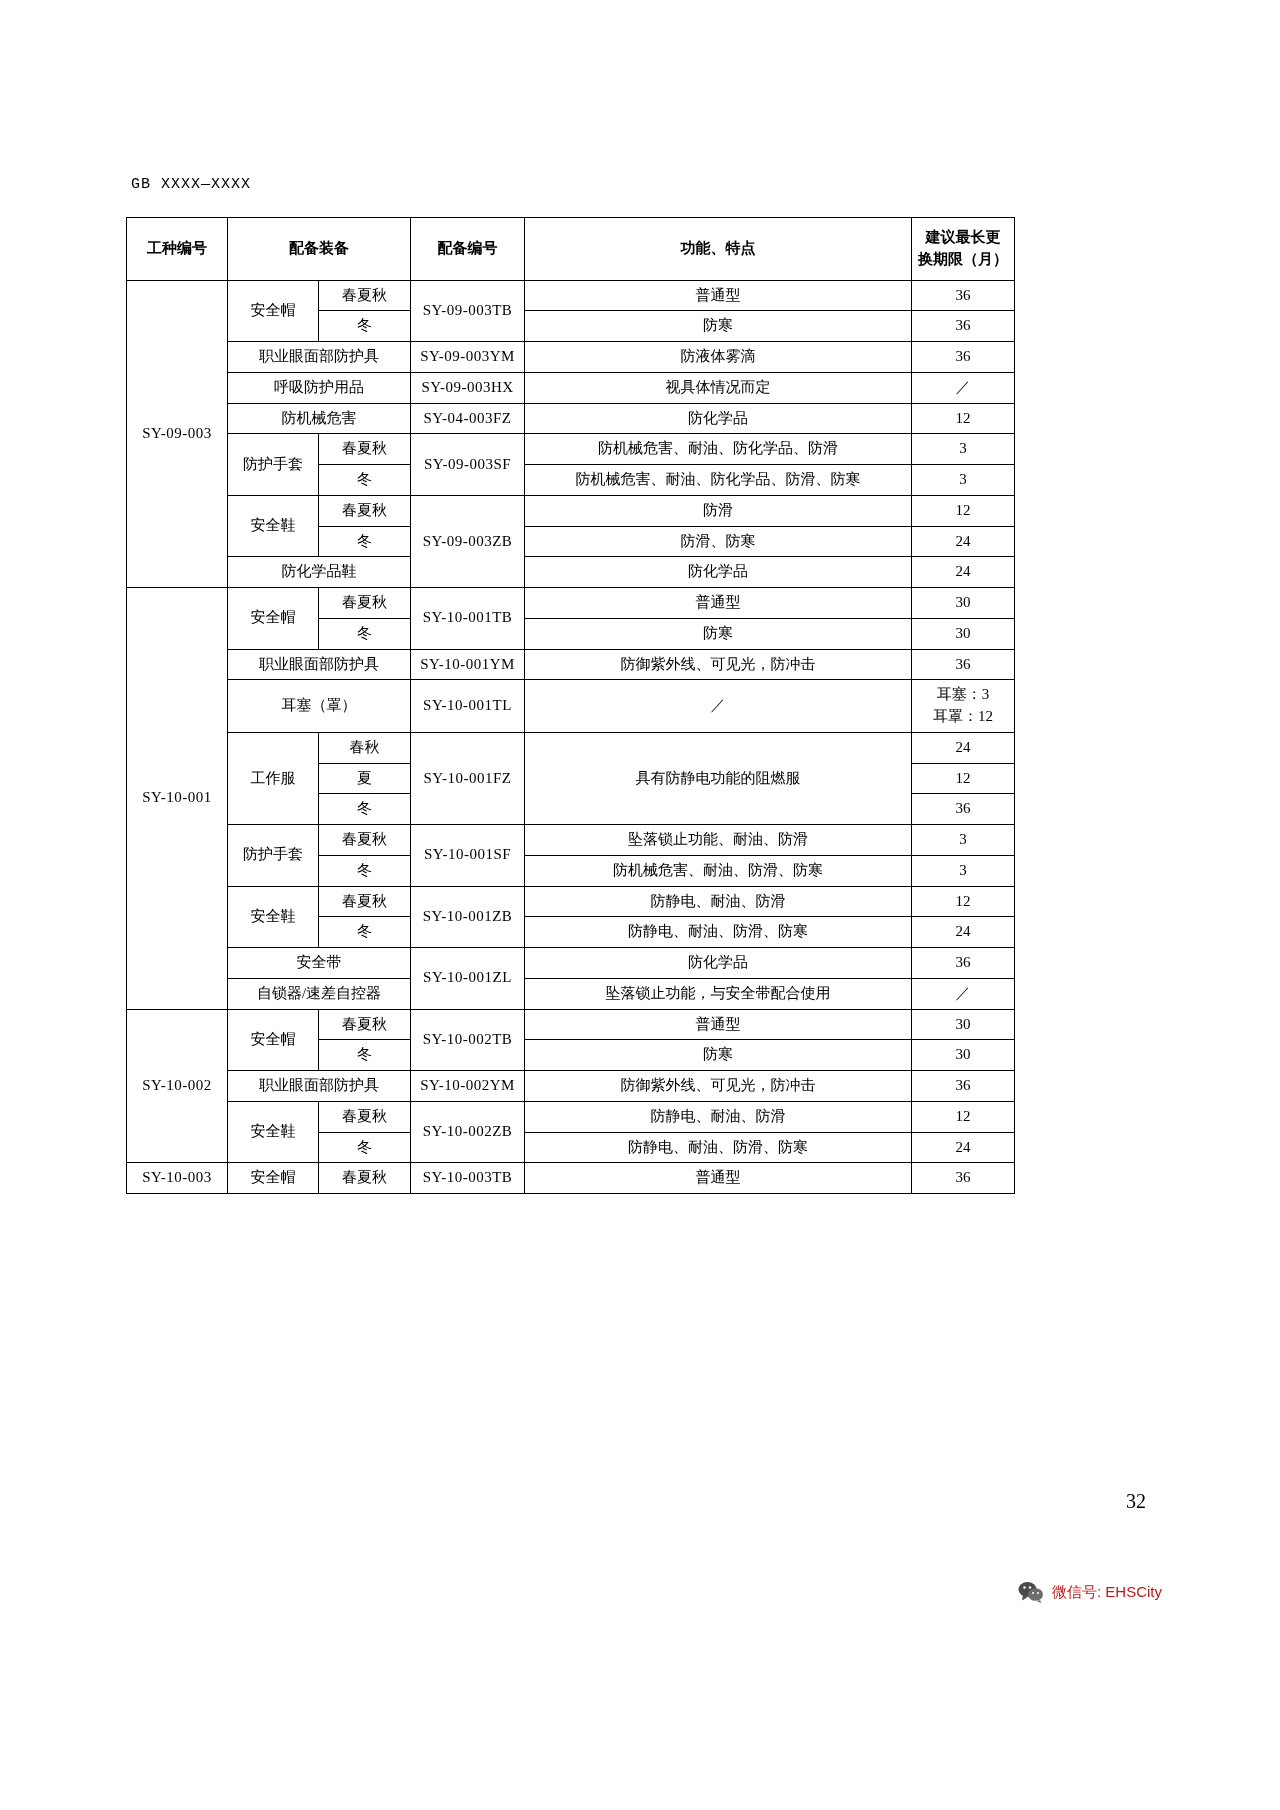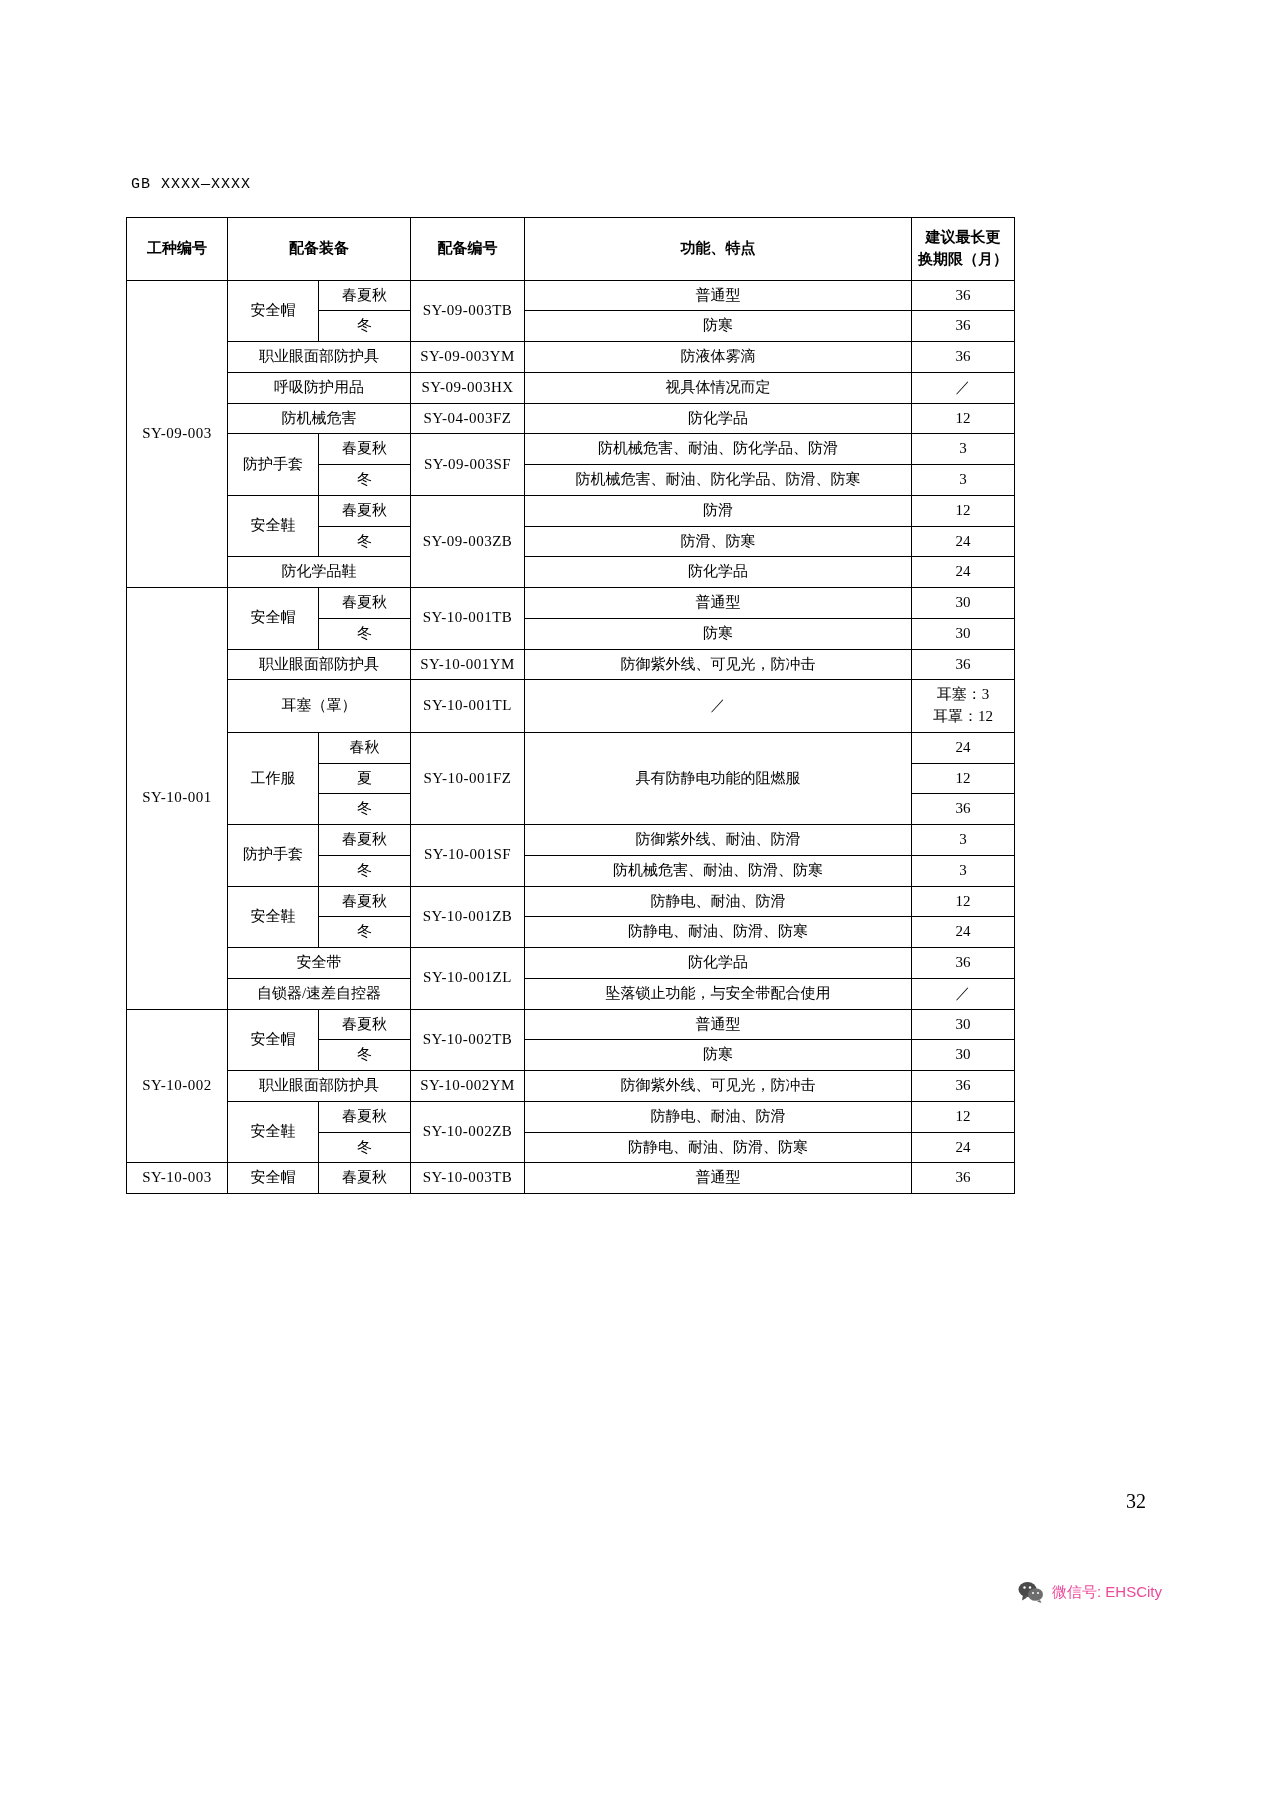--- a/index.html
+++ b/index.html
@@ -76,21 +76,21 @@
     top: 1442px;
     font-size: 20px;
   }
   .wechat {
     position: absolute;
     right: 118px;
     top: 1533px;
     display: flex;
     align-items: center;
     gap: 8px;
-    color: #ec4899;
+    color: #b91c1c;
     font-family: "Liberation Sans", sans-serif;
     font-size: 15px;
   }
   .wechat-icon {
     width: 26px;
     height: 22px;
     position: relative;
     display: inline-block;
   }
   .wechat-icon svg { display: block; }
@@ -226,21 +226,21 @@
         <td>12</td>
       </tr>
       <tr>
         <td>冬</td>
         <td>36</td>
       </tr>
       <tr>
         <td rowspan="2">防护手套</td>
         <td>春夏秋</td>
         <td rowspan="2" class="code-cell">SY-10-001SF</td>
-        <td class="left">防御紫外线、耐油、防滑</td>
+        <td class="left">坠落锁止功能、耐油、防滑</td>
         <td>3</td>
       </tr>
       <tr>
         <td>冬</td>
         <td class="left">防机械危害、耐油、防滑、防寒</td>
         <td>3</td>
       </tr>
       <tr>
         <td rowspan="2">安全鞋</td>
         <td>春夏秋</td>

